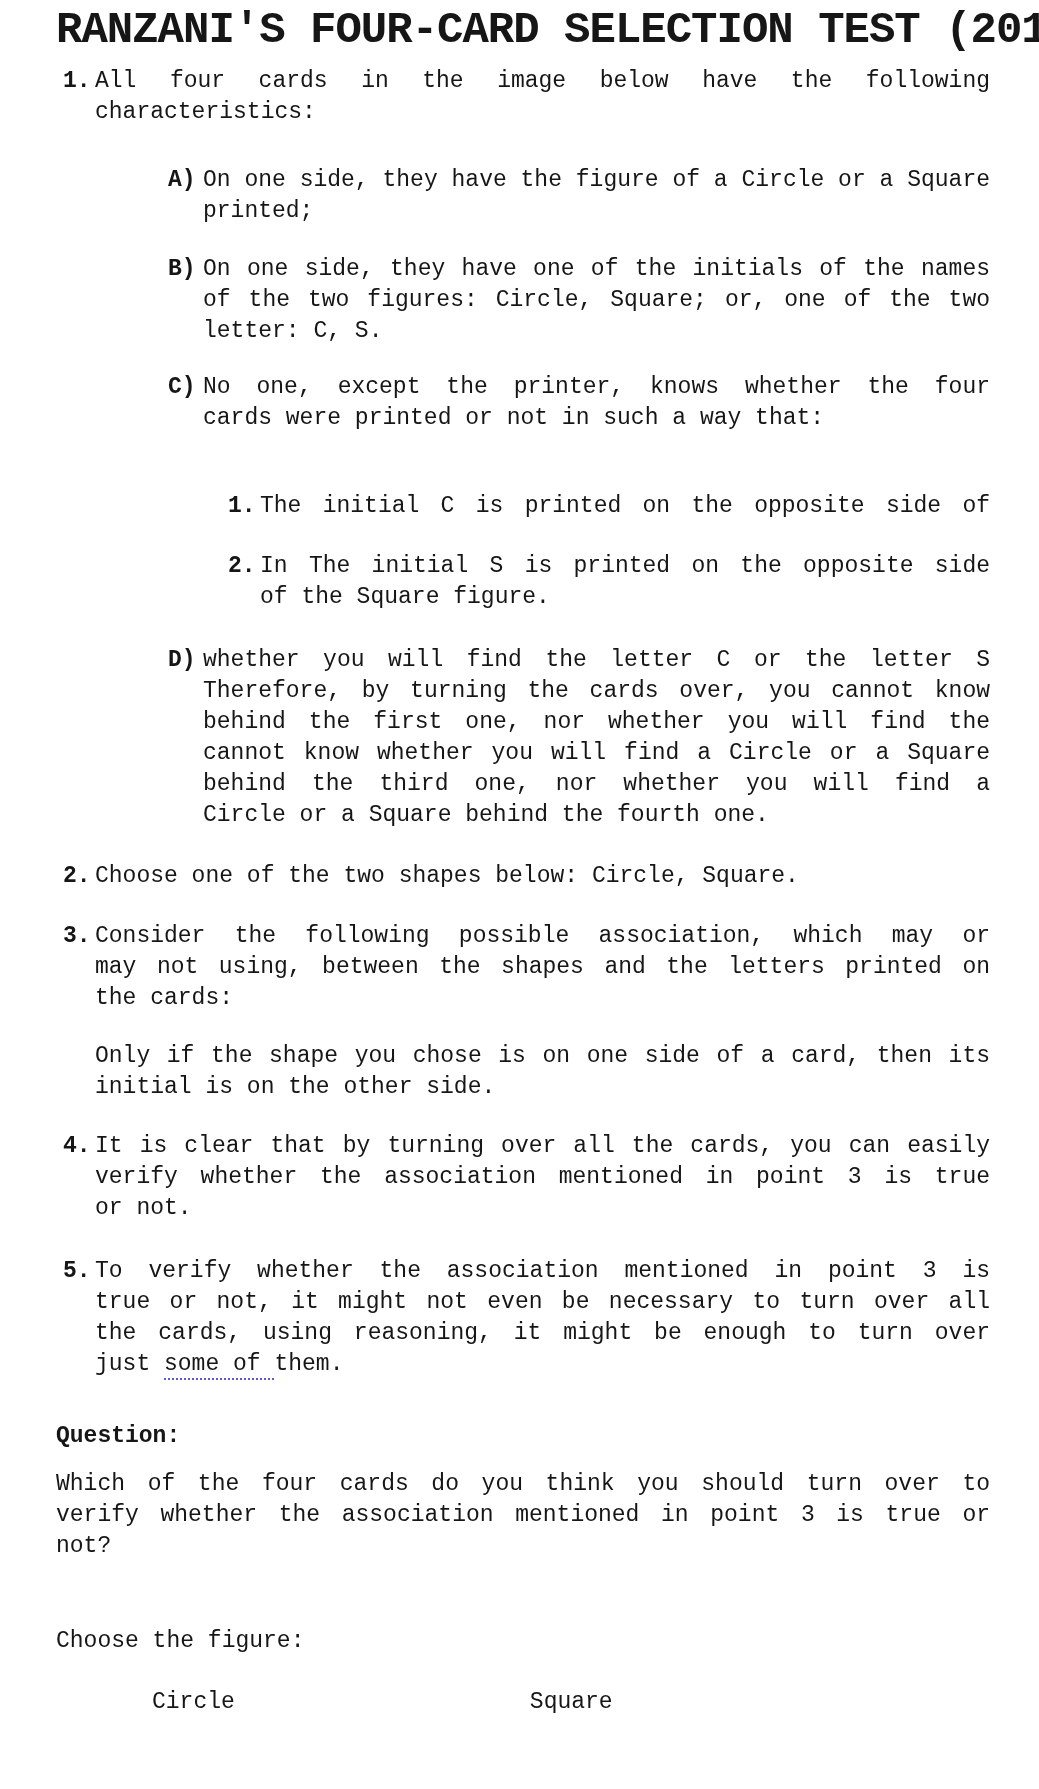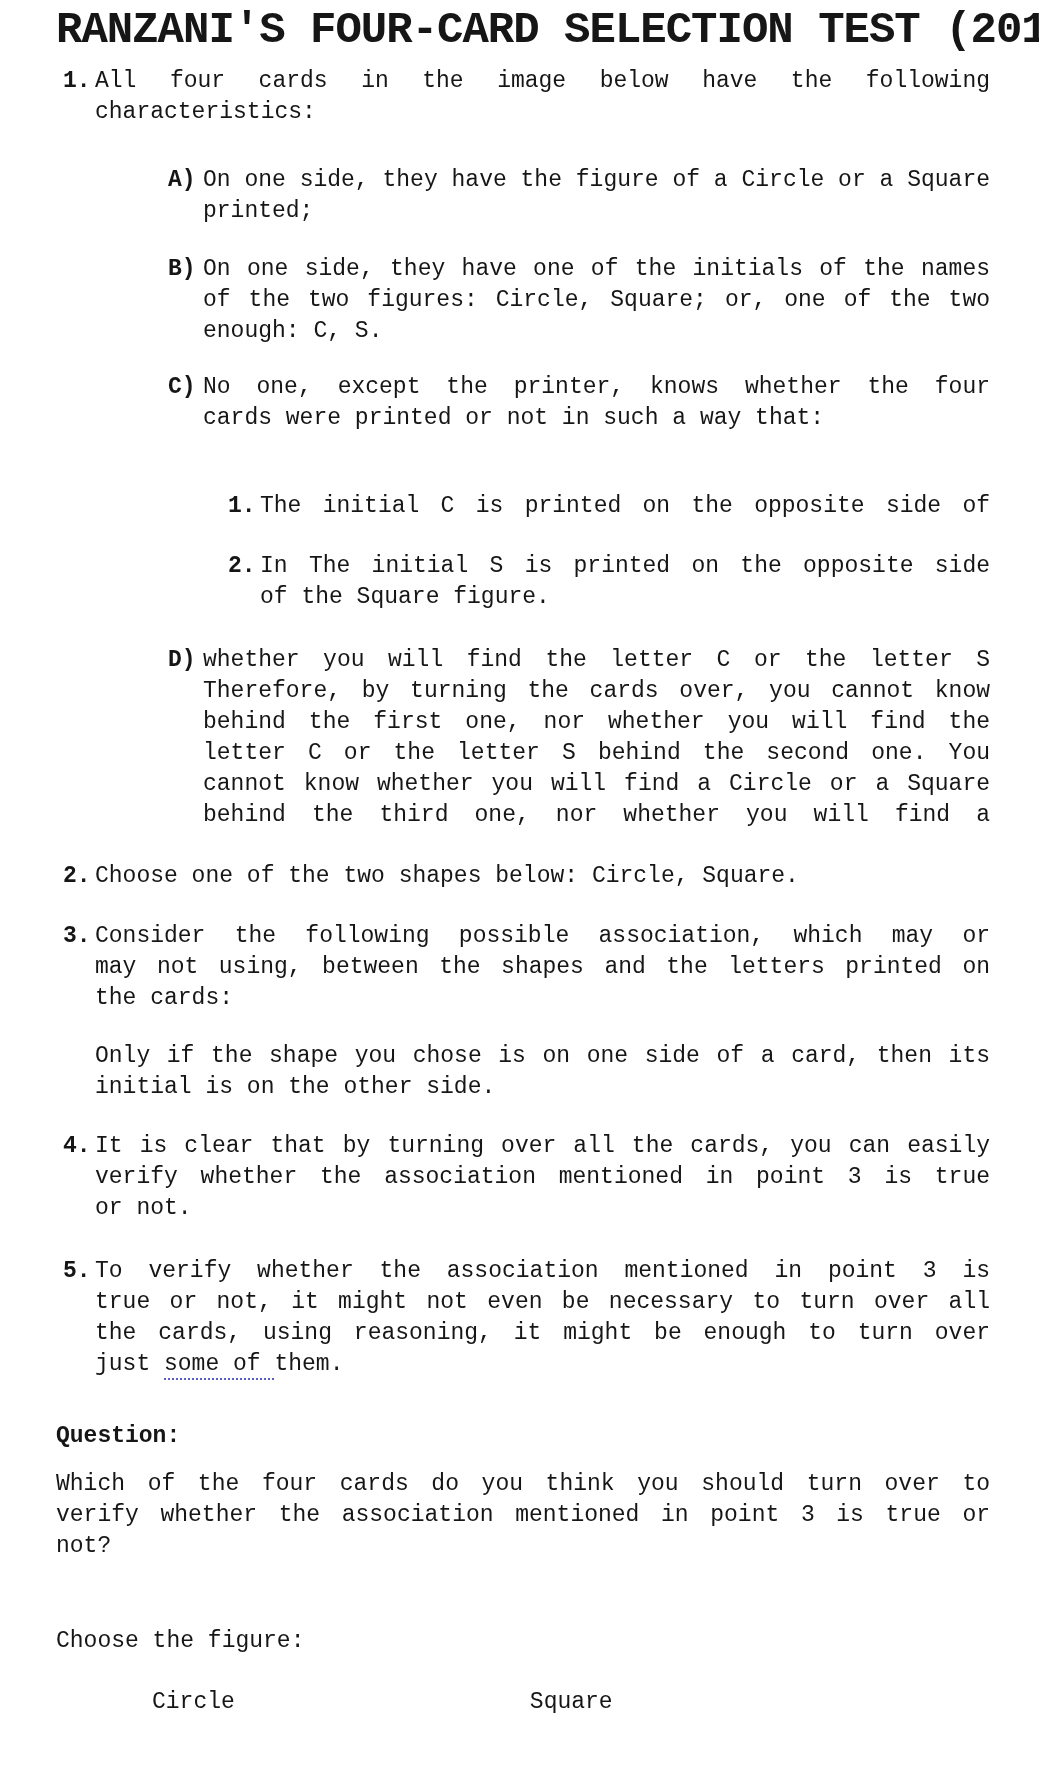--- a/index.html
+++ b/index.html
@@ -80,21 +80,21 @@
   <div class="item lvl1" style="margin-bottom:27px">
     <span class="marker">A)</span>
     <div class="jline">On one side, they have the figure of a Circle or a Square</div>
     <div class="jline last">printed;</div>
   </div>
 
   <div class="item lvl1" style="margin-bottom:25px">
     <span class="marker">B)</span>
     <div class="jline">On one side, they have one of the initials of the names</div>
     <div class="jline">of the two figures: Circle, Square; or, one of the two</div>
-    <div class="jline last">enough: C, S.</div>
+    <div class="jline last">letter: C, S.</div>
   </div>
 
   <div class="item lvl1" style="margin-bottom:57px">
     <span class="marker">C)</span>
     <div class="jline">No one, except the printer, knows whether the four</div>
     <div class="jline last">cards were printed or not in such a way that:</div>
   </div>
 
   <div class="item lvl2" style="margin-bottom:29px">
     <span class="marker">1.</span>
@@ -105,23 +105,23 @@
     <span class="marker">2.</span>
     <div class="jline">In The initial S is printed on the opposite side</div>
     <div class="jline last">of the Square figure.</div>
   </div>
 
   <div class="item lvl1" style="margin-bottom:30px">
     <span class="marker">D)</span>
     <div class="jline">whether you will find the letter C or the letter S</div>
     <div class="jline">Therefore, by turning the cards over, you cannot know</div>
     <div class="jline">behind the first one, nor whether you will find the</div>
-    <div class="jline">letter C or the letter S behind the second one. You</div>
     <div class="jline">cannot know whether you will find a Circle or a Square</div>
     <div class="jline">behind the third one, nor whether you will find a</div>
+    <div class="jline last">Circle or a Square behind the fourth one.</div>
   </div>
 
   <div class="item lvl0" style="margin-bottom:29px">
     <span class="marker">2.</span>
     <div class="jline last">Choose one of the two shapes below: Circle, Square.</div>
   </div>
 
   <div class="item lvl0" style="margin-bottom:27px">
     <span class="marker">3.</span>
     <div class="jline">Consider the following possible association, which may or</div>

